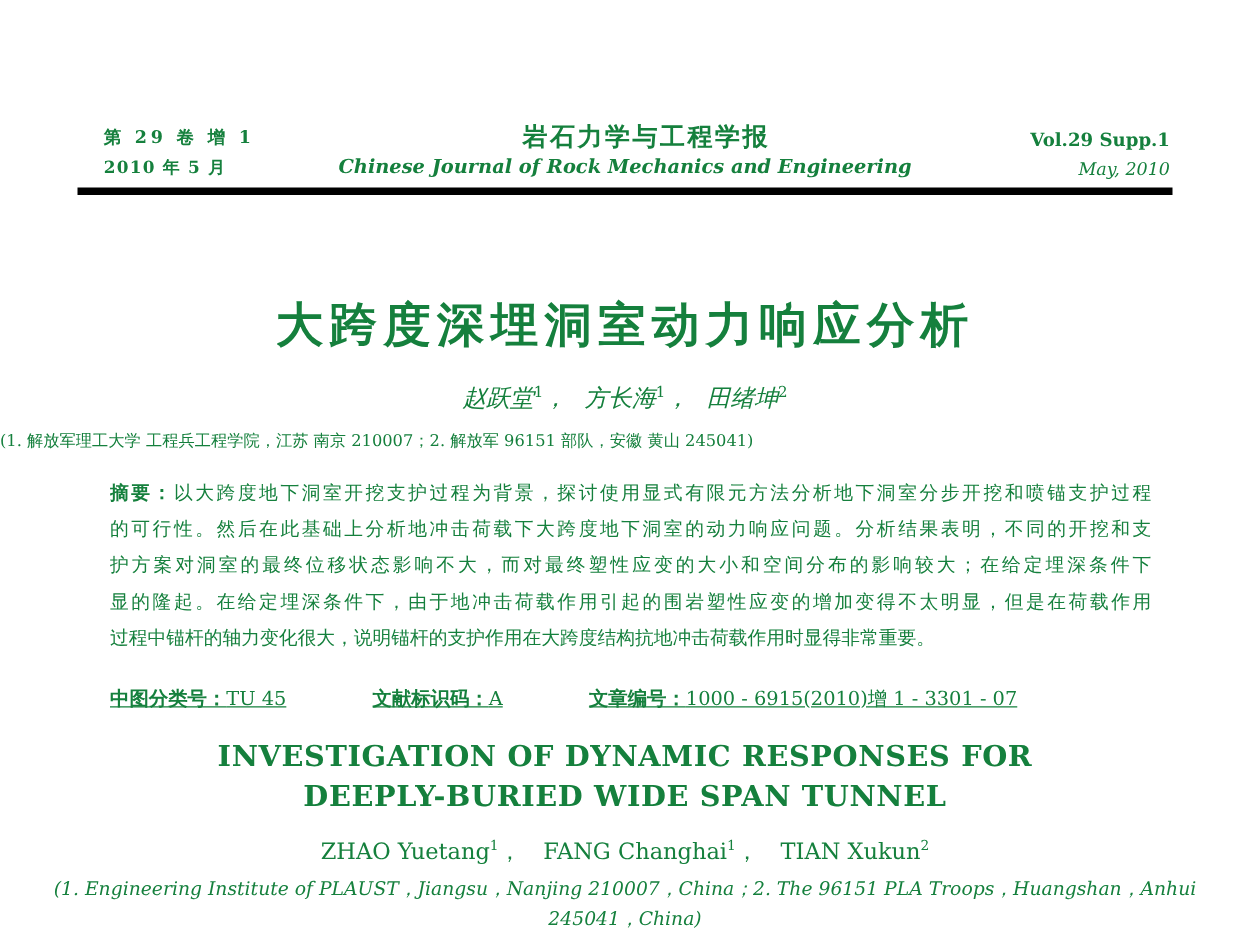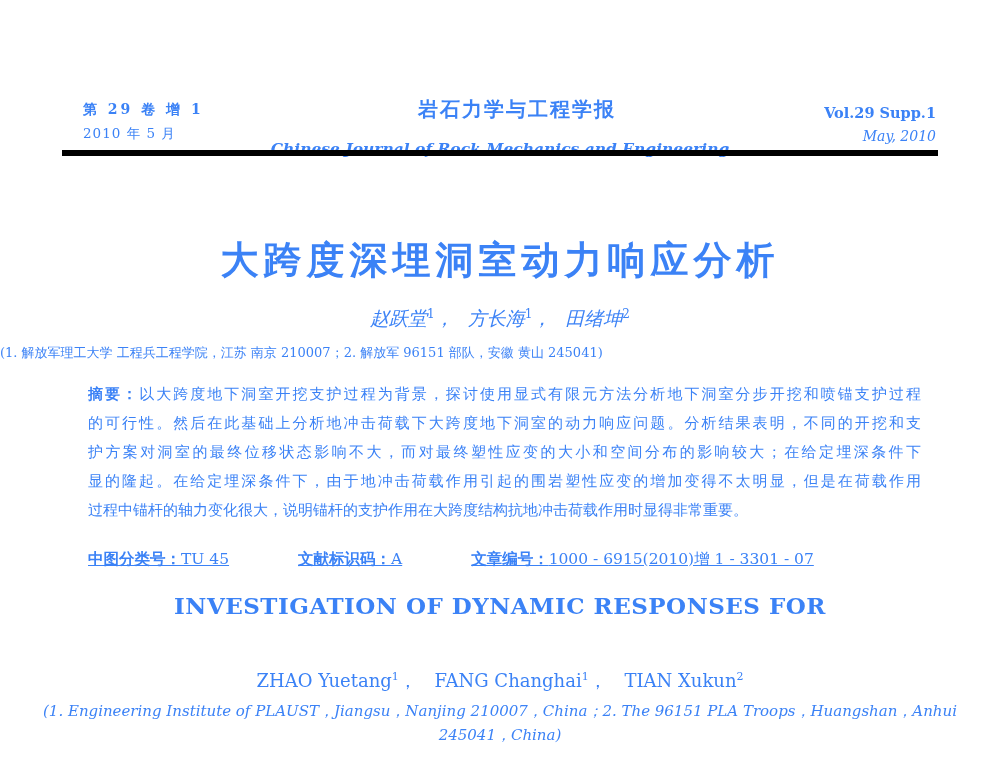--- a/index.html
+++ b/index.html
@@ -1,28 +1,28 @@
 <!DOCTYPE html>
 <html><head>
 <meta charset="utf-8">
 <style>
   html,body { margin:0; padding:0; background:#ffffff; }
   .page {
     position:relative; width:1000px; height:760px; background:#ffffff;
-    color:#3b82f6; font-family:"DejaVu Serif","Liberation Serif",serif;
+    color:#15803d; font-family:"DejaVu Serif","Liberation Serif",serif;
     overflow:hidden;
   }
   
   .hdr-left { position:absolute; left:83px; top:101px; }
   .hdr-left .l1 { font-size:14px; font-weight:bold; letter-spacing:3px; }
-  .hdr-left .l2 { font-size:13.5px; letter-spacing:1px; margin-top:6px; }
+  .hdr-left .l2 { font-size:13.5px; letter-spacing:1px; margin-top:6px;font-weight:bold; }
   .hdr-center { position:absolute; left:0; right:0; top:96px; text-align:center; }
   .hdr-center .jcn { font-size:20px; font-weight:bold; letter-spacing:2px;
                      font-family:"DejaVu Sans","Liberation Sans",sans-serif;padding-left:34px; }
-  .hdr-center .jen { font-size:15.5px; font-style:italic; font-weight:bold; margin-top:16px; }
+  .hdr-center .jen { font-size:15.5px; font-style:italic; font-weight:bold; margin-top:0; }
   .hdr-right { position:absolute; right:64px; top:104px; text-align:right; }
   .hdr-right .vol { font-size:14.5px; font-weight:bold; }
   .hdr-right .date { font-size:14px; font-style:italic; margin-top:7px; }
   .rule { position:absolute; left:62px; top:150px; width:876px; height:6px; background:#000; }
 
   
   .title-cn { position:absolute; left:0; right:0; top:235px; text-align:center;
               font-family:"DejaVu Sans","Liberation Sans",sans-serif;
               font-weight:bold; font-size:38px; letter-spacing:5px; }
   .authors-cn { position:absolute; left:0; right:0; top:306px; text-align:center;
@@ -90,20 +90,21 @@
 
 
   <div class="clsrow">
     <span class="seg"><span class="lbl">中图分类号：</span><span>TU 45</span></span>
     <span class="seg"><span class="lbl">文献标识码：</span><span>A</span></span>
     <span class="seg"><span class="lbl">文章编号：</span><span>1000 - 6915(2010)增 1 - 3301 - 07</span></span>
   </div>
 
   <div class="title-en">
     <div>INVESTIGATION OF DYNAMIC RESPONSES FOR</div>
+    <div>DEEPLY-BURIED WIDE SPAN TUNNEL</div>
   </div>
 
   <div class="authors-en">
     <span><span>ZHAO Yuetang</span><sup>1</sup><span class="sep">，</span></span>
     <span><span>FANG Changhai</span><sup>1</sup><span class="sep">，</span></span>
     <span><span>TIAN Xukun</span><sup>2</sup></span>
   </div>
 
   <div class="affil-en">
     <div>(1. Engineering Institute of PLAUST，Jiangsu，Nanjing 210007，China；2. The 96151 PLA Troops，Huangshan，Anhui</div>

